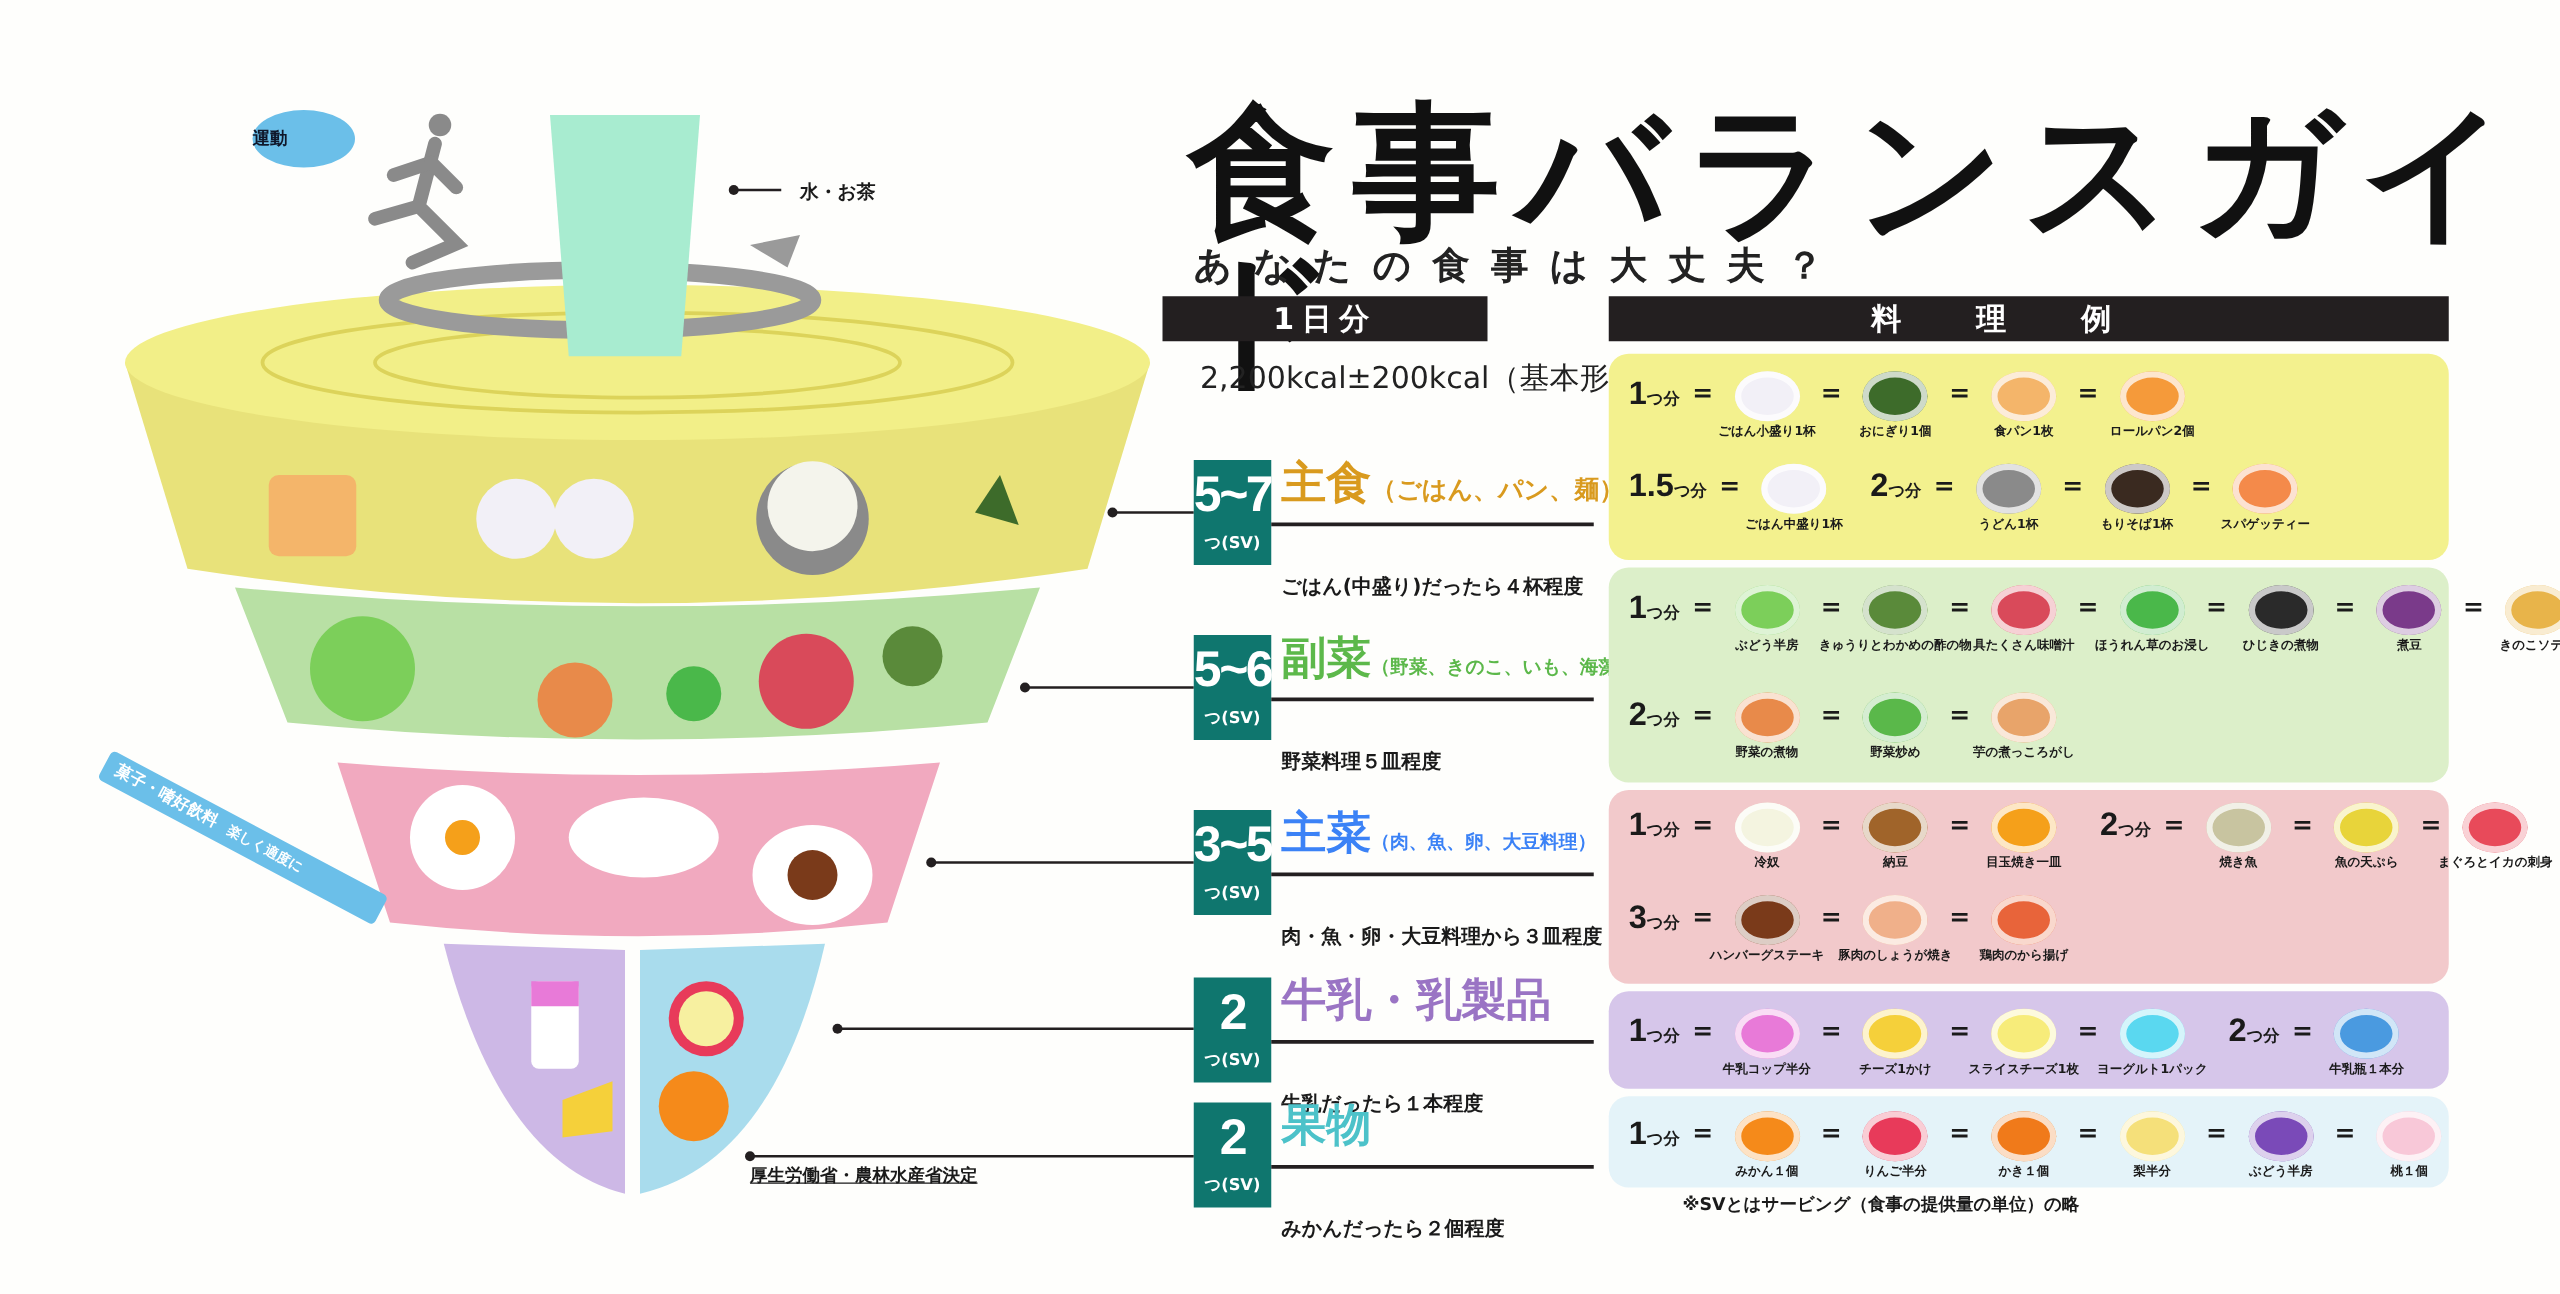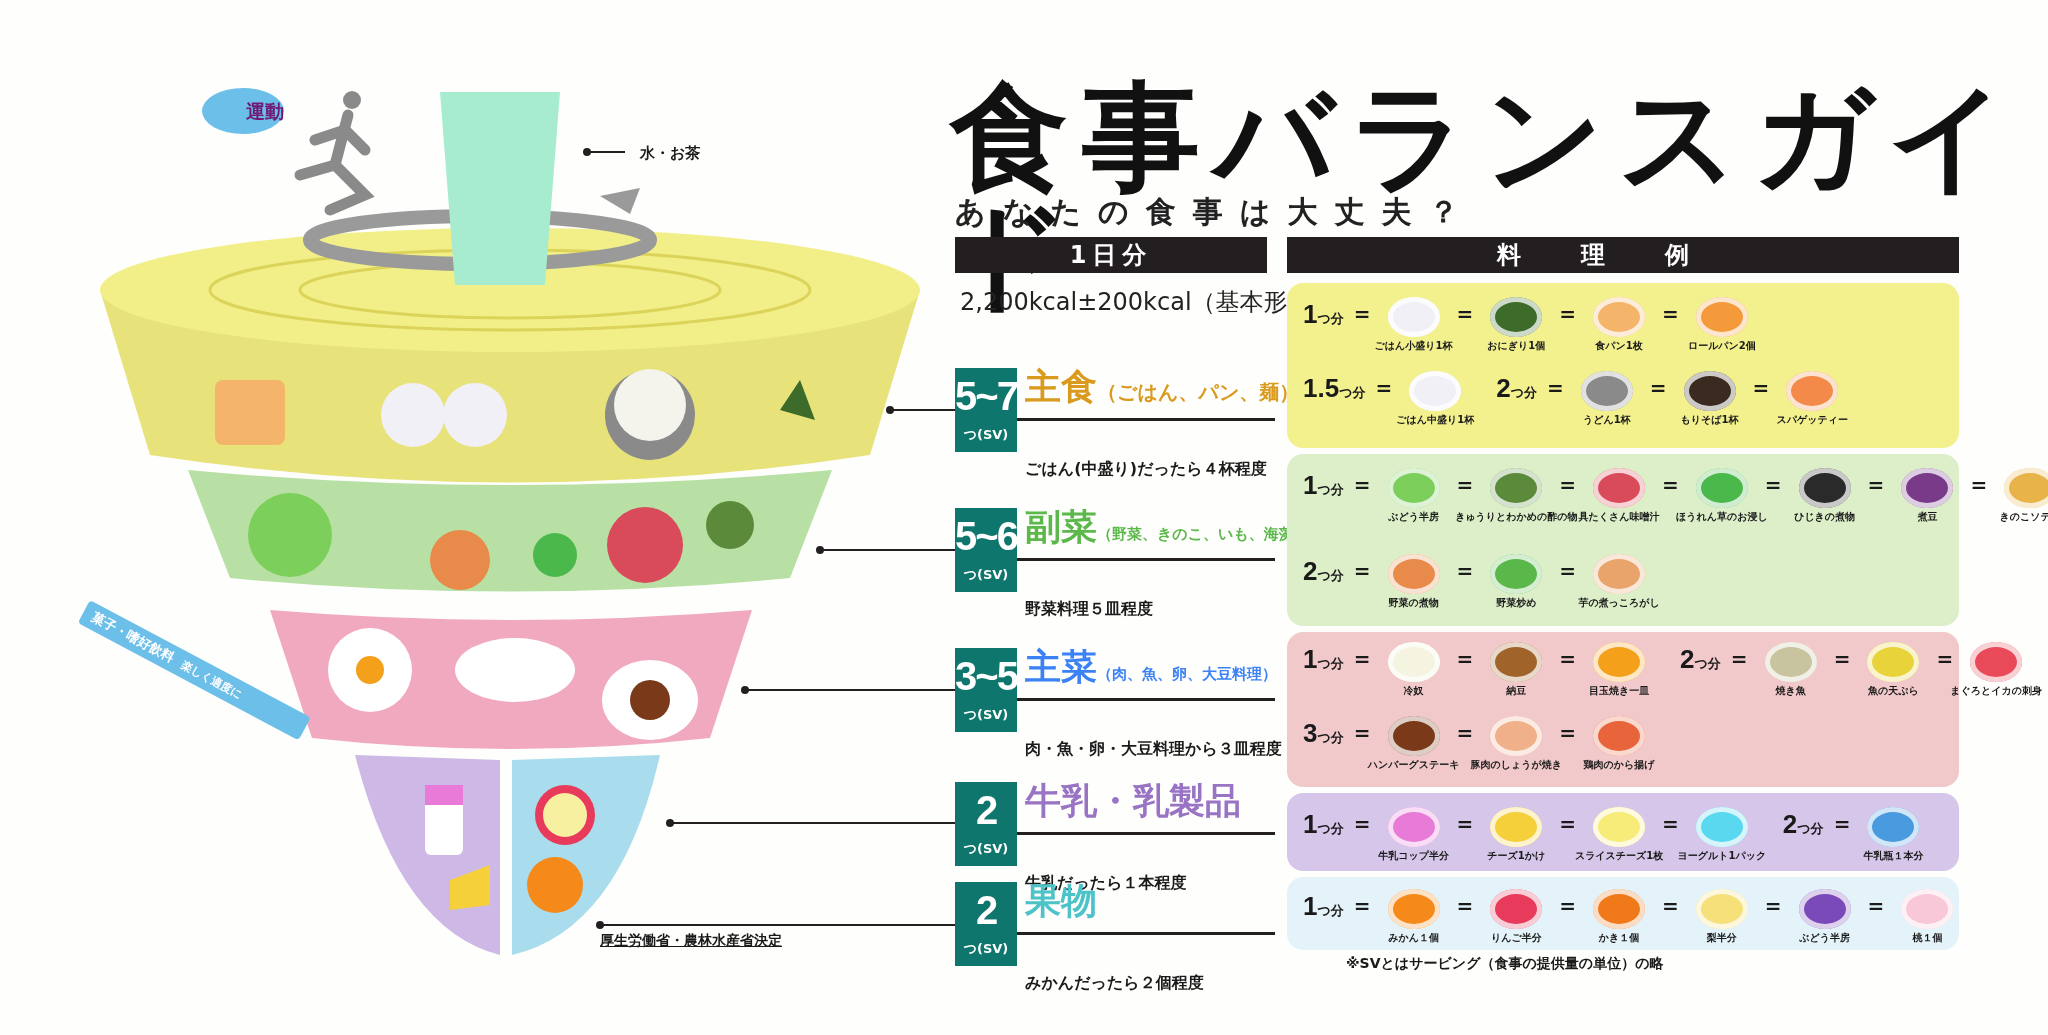--- a/index.html
+++ b/index.html
@@ -2,21 +2,21 @@
 <html><head>
 <meta charset="utf-8">
 <style>
   html,body{margin:0;padding:0;background:#fefefc;}
   body{width:2048px;height:1035px;position:relative;overflow:hidden;font-family:"DejaVu Sans","Liberation Sans",sans-serif;color:#1a1a1a;}
   .abs{position:absolute;}
   
   .title{left:950px;top:78px;font-size:118px;font-weight:bold;letter-spacing:14px;line-height:1;color:#111;}
   .subtitle{left:955px;top:192px;font-size:30px;font-weight:bold;letter-spacing:17px;color:#222;}
   .hdr{background:#231f20;color:#fff;font-weight:bold;font-size:24px;text-align:center;height:36px;line-height:36px;}
-  .hdr-day{left:955px;top:237px;width:312px;letter-spacing:6px;}
+  .hdr-day{left:930px;top:237px;width:260px;letter-spacing:6px;}
   .hdr-ex{left:1287px;top:237px;width:672px;letter-spacing:60px;}
   .energy{left:960px;top:287px;font-size:24px;line-height:30px;color:#222;}
   
   .cat{position:absolute;left:955px;width:320px;}
   .cat .num{position:absolute;left:0;top:0;width:62px;height:84px;background:#0f766e;color:#fff;text-align:center;}
   .cat .num .n{display:block;font-size:40px;font-weight:bold;line-height:56px;font-family:"Liberation Sans",sans-serif;letter-spacing:-2px;}
   .cat .num .u{display:block;font-size:13px;font-weight:bold;line-height:22px;}
   .cat .name{position:absolute;left:70px;top:-4px;font-size:36px;font-weight:bold;white-space:nowrap;line-height:46px;}
   .cat .name small{font-size:20px;}
   .cat .rule{position:absolute;left:62px;top:50px;width:258px;height:3px;background:#231f20;}
@@ -27,21 +27,21 @@
   .sv{font-weight:bold;font-size:26px;font-family:"Liberation Sans",sans-serif;line-height:34px;white-space:nowrap;margin-right:4px;}
   .sv small{font-size:13px;}
   .eq{font-weight:bold;font-size:20px;line-height:34px;margin:0 6px;}
   .item{display:flex;flex-direction:column;align-items:center;width:74px;}
   .item .ic{width:52px;height:40px;border-radius:50%;}
   .item .lb{font-size:10px;font-weight:bold;text-align:center;line-height:12px;margin-top:3px;white-space:nowrap;}
   .note{left:1346px;top:955px;font-size:14px;font-weight:bold;}
   .ministry{left:600px;top:932px;font-size:14px;font-weight:bold;text-decoration:underline;}
   
   .water-label{left:640px;top:144px;font-size:15px;font-weight:bold;}
-  .bubble{left:202px;top:88px;width:82px;height:46px;background:#6bbfe9;border-radius:50%;color:#701a75;font-weight:bold;font-size:19px;text-align:right;line-height:46px;}
+  .bubble{left:202px;top:88px;width:82px;height:46px;background:#6bbfe9;border-radius:50%;color:#0f172a;font-weight:bold;font-size:14px;text-align:left;line-height:46px;}
   .ribbon{left:90px;top:600px;width:240px;height:26px;background:#6bbfe9;color:#fff;font-size:13px;font-weight:bold;line-height:26px;padding-left:10px;transform:rotate(28deg);transform-origin:left top;border-radius:4px;white-space:nowrap;}
 </style>
 </head>
 <body>
 
 <svg class="abs" style="left:80px;top:60px" width="880" height="900" viewBox="80 60 880 900">
 
   <path d="M100 290 Q510 200 920 290 L870 455 Q510 510 150 455 Z" fill="#e8e27a"></path>
   <ellipse cx="510" cy="290" rx="410" ry="62" fill="#f2ef88"></ellipse>
   <g fill="none" stroke="#dcd35a" stroke-width="3">

